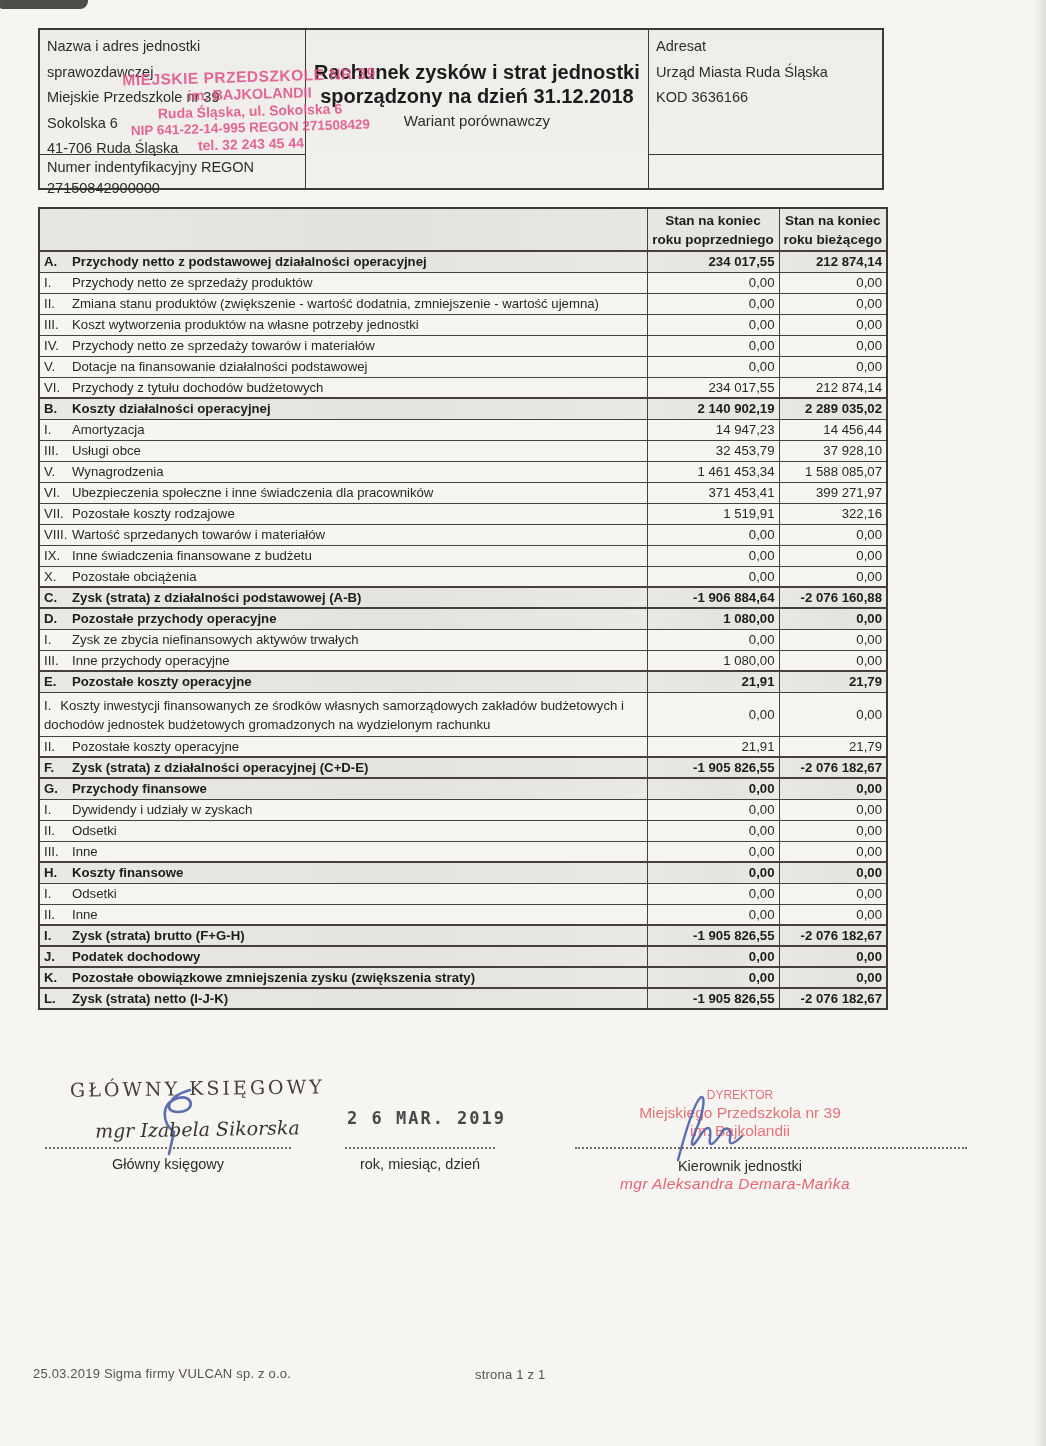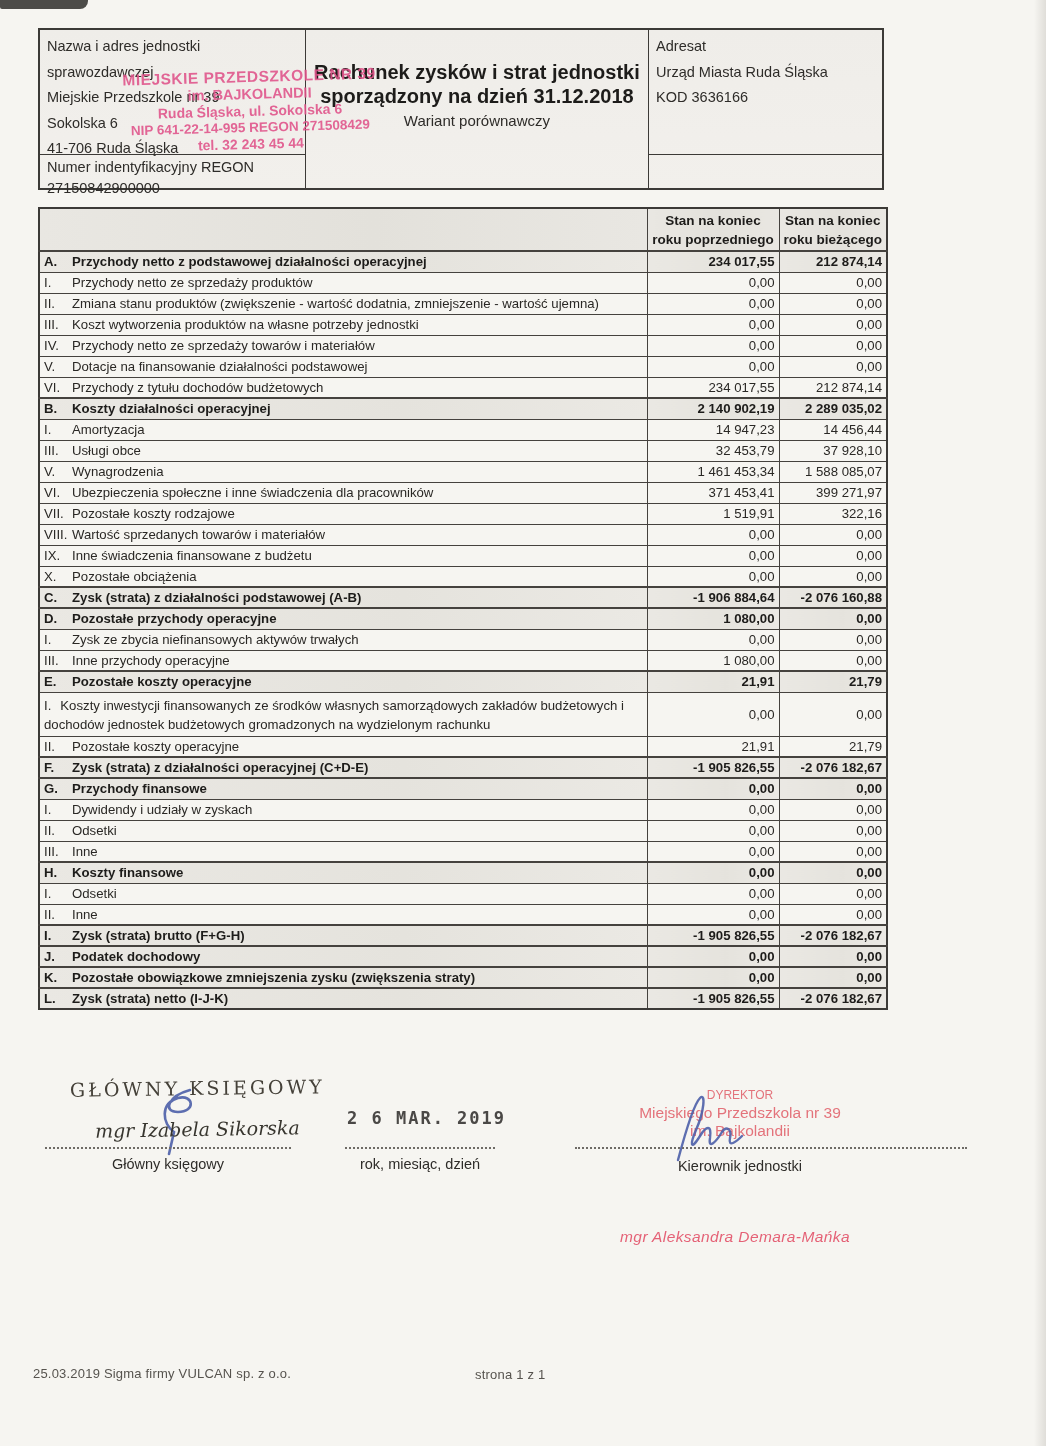--- a/index.html
+++ b/index.html
@@ -365,18 +365,18 @@
   <div class="sig stamp-dir" style="left:600px;top:1086px;width:280px;">
     <div class="d1">DYREKTOR</div>
     <div>Miejskiego Przedszkola nr 39</div>
     <div>im. Bajkolandii</div>
   </div>
   <svg class="sig-svg" style="left:660px;top:1090px;" width="100" height="75" viewBox="0 0 100 75">
     <path d="M18,70 C26,40 34,14 40,8 C46,2 44,22 36,40 C30,54 30,62 40,46 C46,36 52,34 50,48 C48,60 56,52 62,42 C66,36 72,38 70,48 C68,58 76,52 82,46" stroke="#4d5fa8" stroke-width="2.4" fill="none" stroke-linecap="round" opacity="0.9"></path>
   </svg>
   <div class="sig dotted" style="left:575px;top:1147px;width:392px;"></div>
   <div class="sig sig-label" style="left:600px;top:1158px;width:280px;">Kierownik jednostki</div>
-  <div class="sig name-dir" style="left:585px;top:1228px;width:300px;text-align:center;">mgr Aleksandra Demara-Mańka</div>
+  <div class="sig name-dir" style="left:585px;top:1175px;width:300px;text-align:center;">mgr Aleksandra Demara-Mańka</div>
 
   <div class="foot" style="left:33px;top:1366px;">25.03.2019  Sigma firmy VULCAN sp. z o.o.</div>
   <div class="foot" style="left:475px;top:1367px;">strona 1 z 1</div>
 
 </div>
 
 </body></html>

